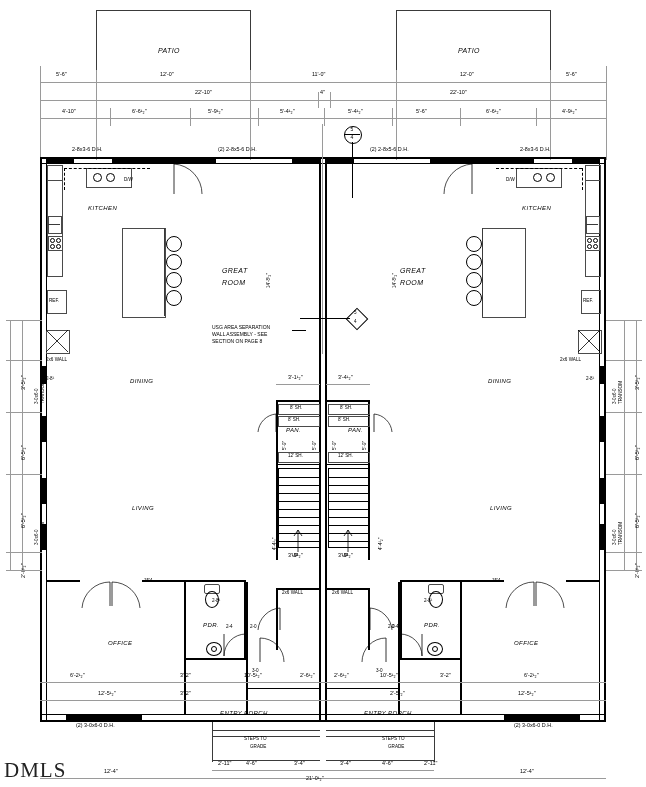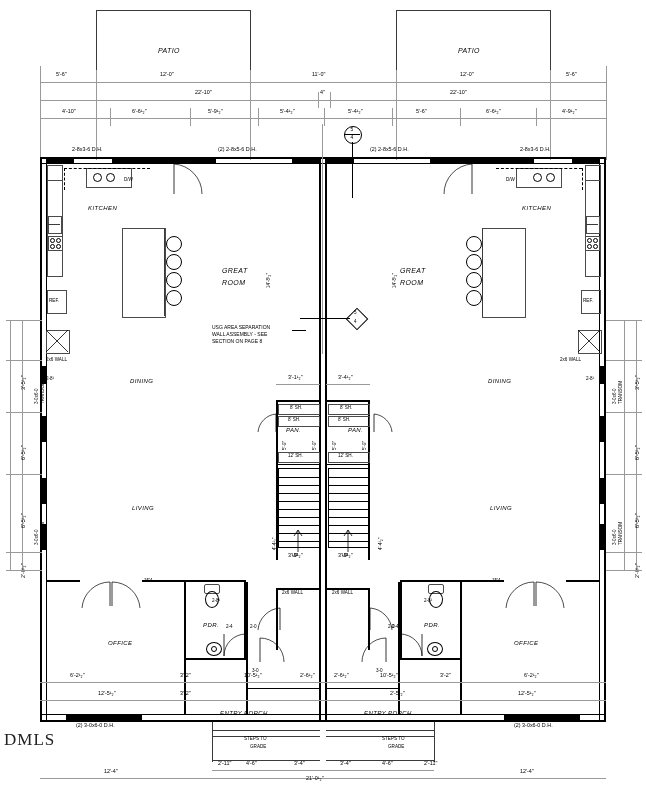--- a/index.html
+++ b/index.html
@@ -11,21 +11,21 @@
   .thin{background:#3a3a3a;}
   .hair{background:#9a9a9a;}
   .dim{position:absolute;font-size:5.4px;white-space:nowrap;color:#000;}
   .dimv{position:absolute;font-size:5.4px;white-space:nowrap;color:#000;transform-origin:0 0;transform:rotate(-90deg);}
   .rm{position:absolute;font-size:7px;font-style:italic;letter-spacing:.4px;white-space:nowrap;}
   .rm.sm{font-size:6px;}
   .note{position:absolute;font-size:5px;line-height:6.4px;white-space:nowrap;}
   .boxthin{position:absolute;border:1px solid #4a4a4a;}
   .dash{position:absolute;border-top:1px dashed #000;}
   .dashv{position:absolute;border-left:1px dashed #000;}
-  .logo{position:absolute;font-family:"Liberation Serif",serif;font-size:17px;letter-spacing:1px;color:#222;}
+  .logo{position:absolute;font-family:"Liberation Serif",serif;font-size:21px;letter-spacing:1px;color:#222;margin-top:28px;}
   .circ{position:absolute;border:1px solid #000;border-radius:50%;}
   .dia{position:absolute;border:1px solid #000;transform:rotate(45deg);background:#fff;}
   .diatxt{position:absolute;font-size:5px;text-align:center;width:16px;line-height:6px;}
   .fill{position:absolute;background:#000;}
   .stair{position:absolute;}
   .stair div{position:absolute;background:#000;height:1px;left:0;right:0;}
   svg{position:absolute;overflow:visible;}
   .arc{fill:none;stroke:#000;stroke-width:.7;}
   .sw{stroke:#000;stroke-width:.8;fill:none;}
   .tiny{position:absolute;font-size:4.6px;white-space:nowrap;}

